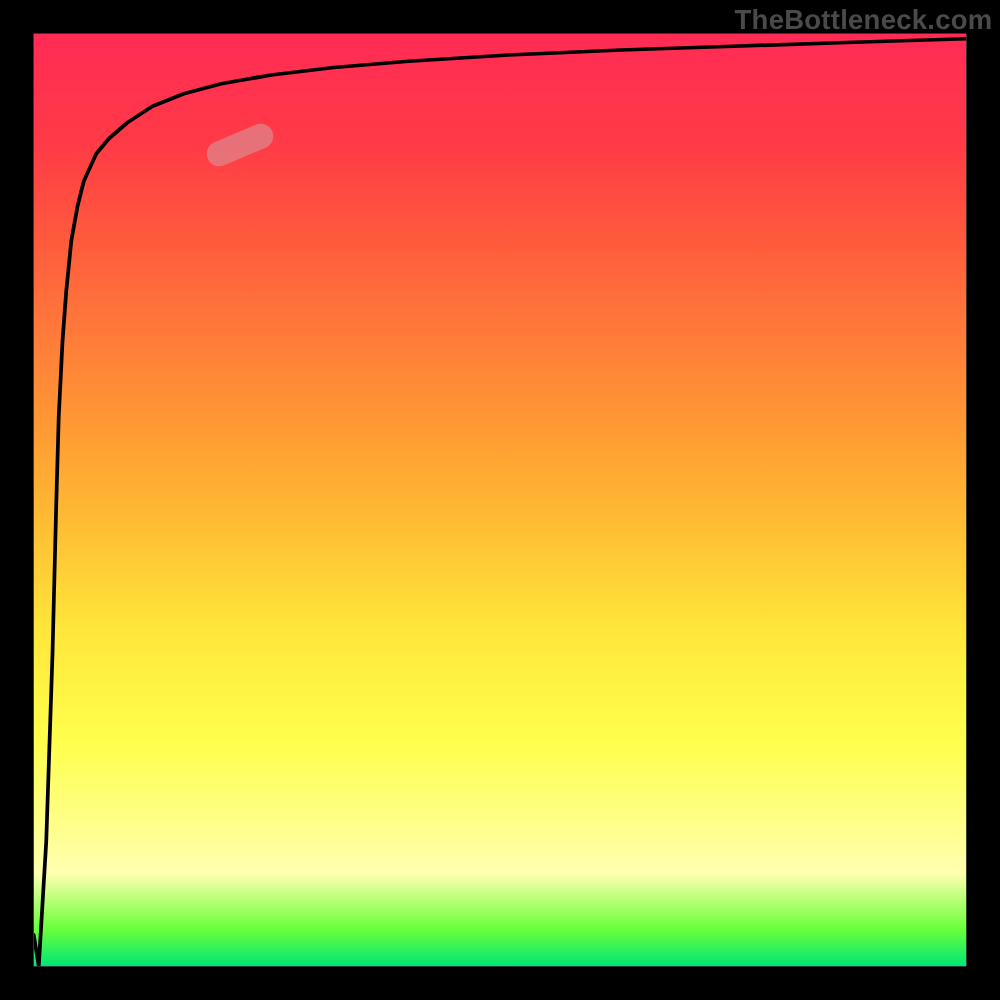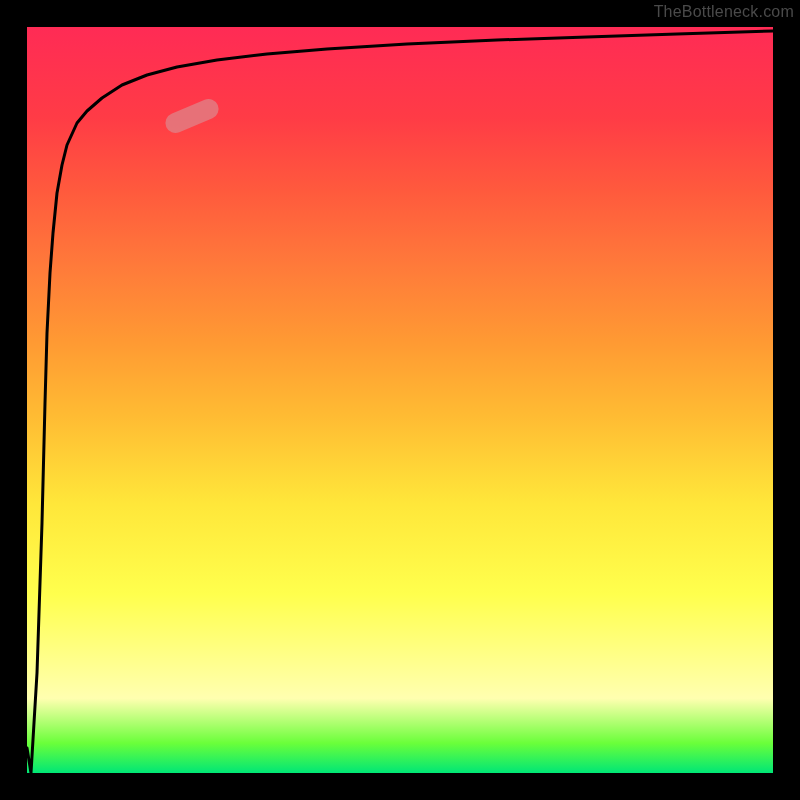--- a/index.html
+++ b/index.html
@@ -14,22 +14,22 @@
   .container {
     width: 800px;
     height: 800px;
     position: relative;
   }
   .watermark {
     position: absolute;
     top: 3px;
     right: 6px;
     color: #4a4a4a;
-    font-size: 16px;
-    font-weight: 400;
+    font-size: 22px;
+    font-weight: 700;
     z-index: 50;
     letter-spacing: 0.2px;
   }
   .plot-area {
     position: absolute;
     left: 27px;
     top: 27px;
     width: 746px;
     height: 746px;
   }

